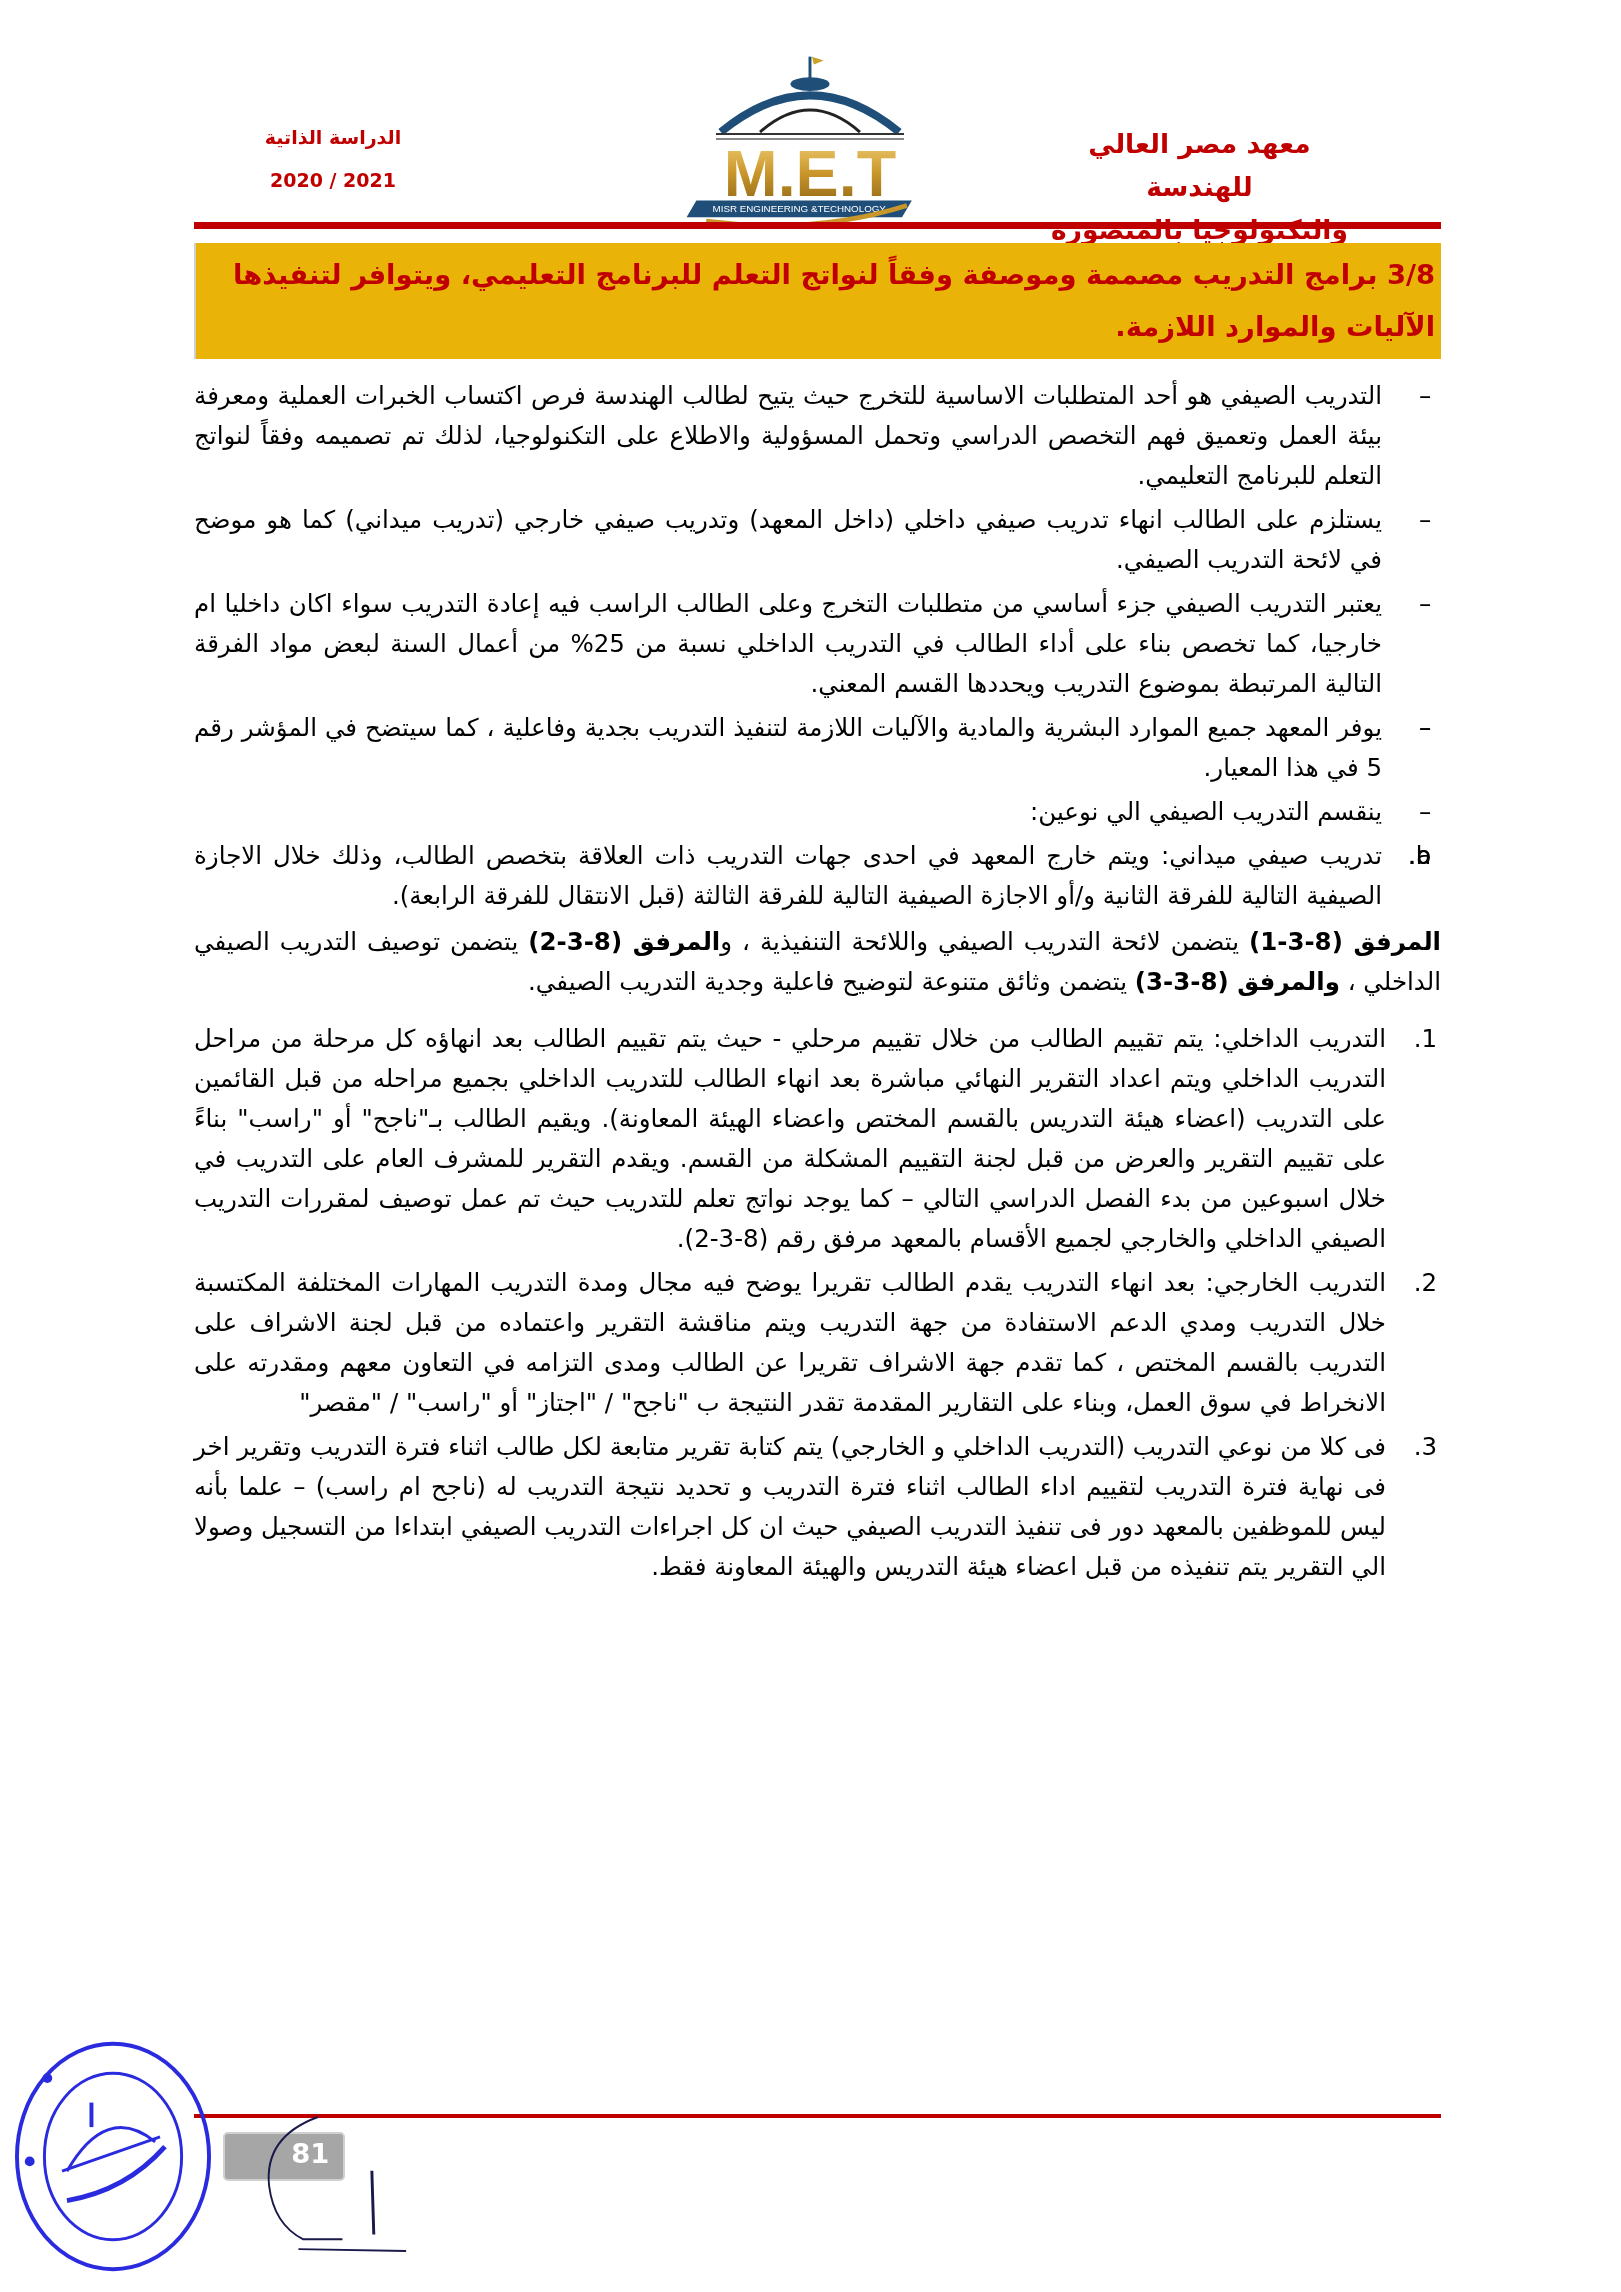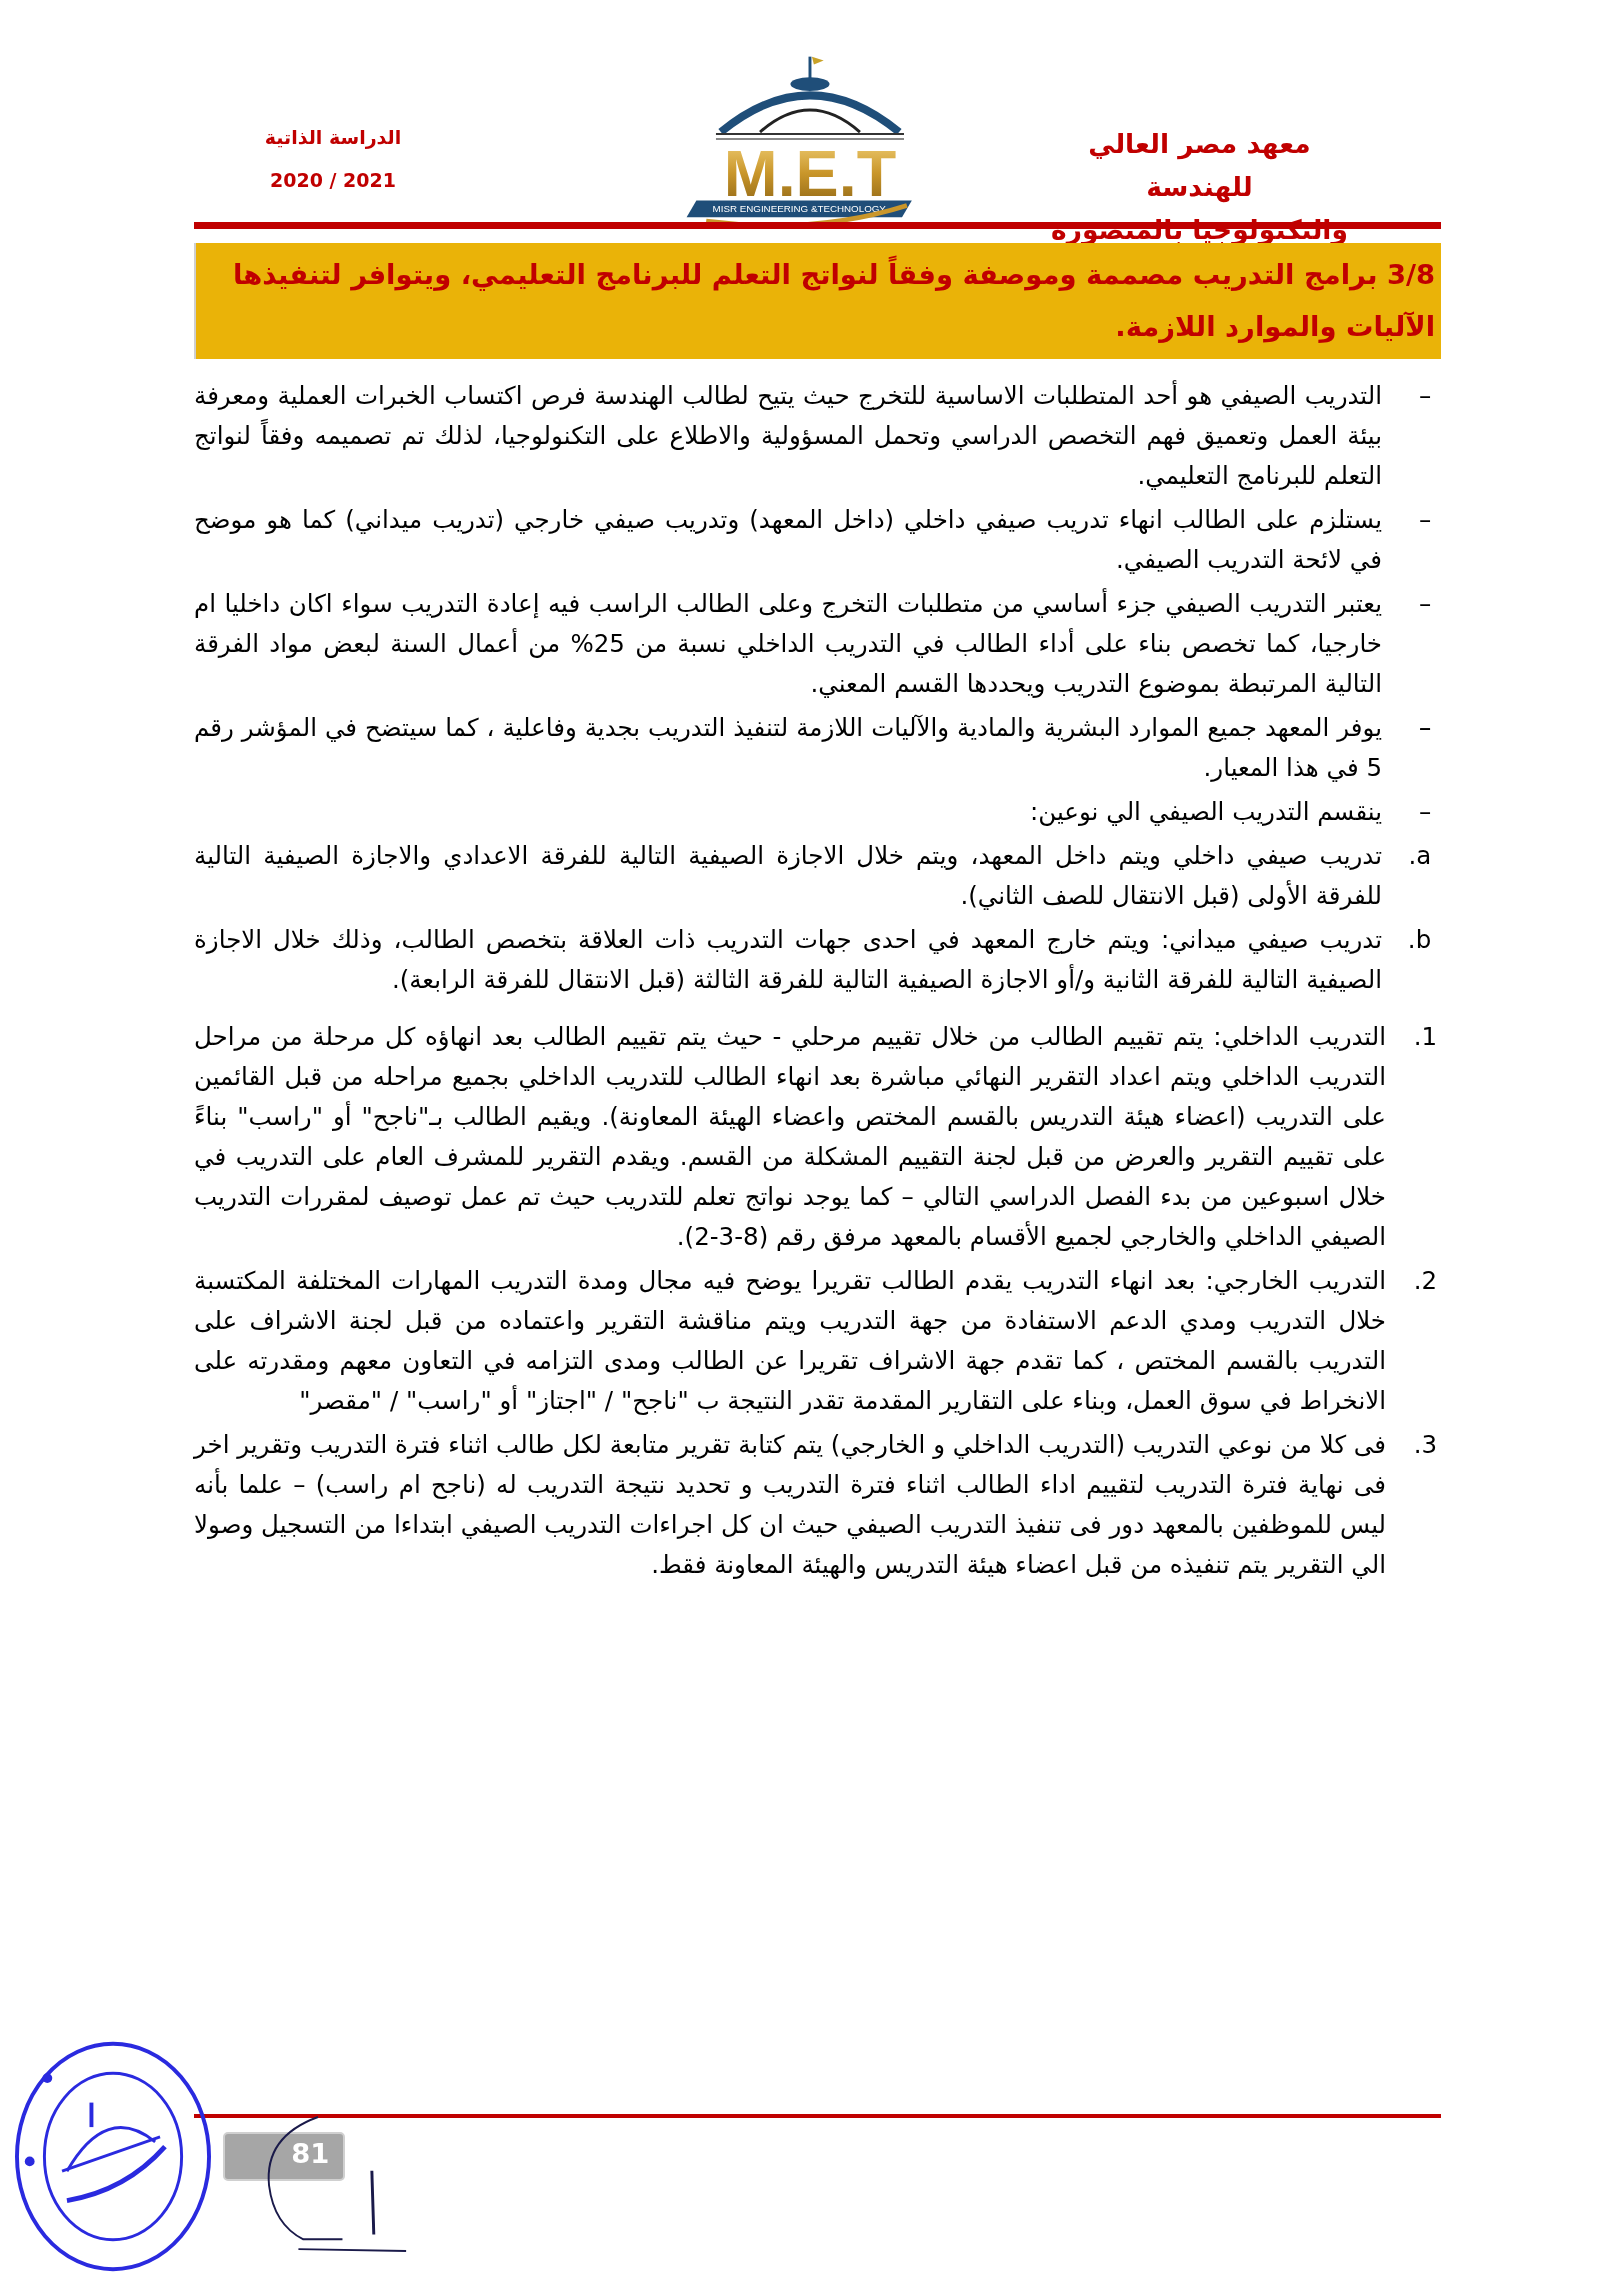--- a/index.html
+++ b/index.html
@@ -88,24 +88,27 @@
     <ul class="dash">
       <li><span class="mk">–</span><span>التدريب الصيفي هو أحد المتطلبات الاساسية للتخرج حيث يتيح لطالب الهندسة فرص اكتساب الخبرات العملية ومعرفة بيئة العمل وتعميق فهم التخصص الدراسي وتحمل المسؤولية والاطلاع على التكنولوجيا، لذلك تم تصميمه وفقاً لنواتج التعلم للبرنامج التعليمي.</span></li>
       <li><span class="mk">–</span><span>يستلزم على الطالب انهاء تدريب صيفي داخلي (داخل المعهد) وتدريب صيفي خارجي (تدريب ميداني) كما هو موضح في لائحة التدريب الصيفي.</span></li>
       <li><span class="mk">–</span><span>يعتبر التدريب الصيفي جزء أساسي من متطلبات التخرج وعلى الطالب الراسب فيه إعادة التدريب سواء اكان داخليا ام خارجيا، كما تخصص بناء على أداء الطالب في التدريب الداخلي نسبة من 25% من أعمال السنة لبعض مواد الفرقة التالية المرتبطة بموضوع التدريب ويحددها القسم المعني.</span></li>
       <li><span class="mk">–</span></li>
       <li><span class="mk">–</span><span>يوفر المعهد جميع الموارد البشرية والمادية والآليات اللازمة لتنفيذ التدريب بجدية وفاعلية ، كما سيتضح في المؤشر رقم 5 في هذا المعيار.</span></li>
       <li><span class="mk">–</span><span>ينقسم التدريب الصيفي الي نوعين:</span></li>
     </ul>
 
     <ol class="alpha">
-      <li><span class="mk">a.</span><span>تدريب صيفي داخلي ويتم داخل المعهد، ويتم خلال الاجازة الصيفية التالية للفرقة الاعدادي والاجازة الصيفية التالية للفرقة الأولى (قبل الانتقال للصف الثاني).</span></li>
+      <li><span class="mk">a.</span></li>
       <li><span class="mk">b.</span><span>تدريب صيفي ميداني: ويتم خارج المعهد في احدى جهات التدريب ذات العلاقة بتخصص الطالب، وذلك خلال الاجازة الصيفية التالية للفرقة الثانية و/أو الاجازة الصيفية التالية للفرقة الثالثة (قبل الانتقال للفرقة الرابعة).</span></li>
     </ol>
 
+    <p class="annex" style="margin-bottom:0;">
+      <b>المرفق (8-3-1)</b><span> يتضمن لائحة التدريب الصيفي واللائحة التنفيذية ، و</span><b>المرفق (8-3-2)</b><span> يتضمن توصيف التدريب الصيفي الداخلي ، </span><b>والمرفق (8-3-3)</b><span> يتضمن وثائق متنوعة لتوضيح فاعلية وجدية التدريب الصيفي.</span>
+    </p>
 
 
     <ol class="num">
       <li><span class="mk">1.</span><span>التدريب الداخلي: يتم تقييم الطالب من خلال تقييم مرحلي - حيث يتم تقييم الطالب بعد انهاؤه كل مرحلة من مراحل التدريب الداخلي ويتم اعداد التقرير النهائي مباشرة بعد انهاء الطالب للتدريب الداخلي بجميع مراحله من قبل القائمين على التدريب (اعضاء هيئة التدريس بالقسم المختص واعضاء الهيئة المعاونة).  ويقيم الطالب بـ"ناجح" أو "راسب" بناءً على تقييم التقرير والعرض من قبل لجنة التقييم المشكلة من القسم. ويقدم التقرير للمشرف العام على التدريب في خلال اسبوعين من بدء الفصل الدراسي التالي – كما يوجد نواتج تعلم للتدريب حيث تم عمل توصيف لمقررات التدريب الصيفي الداخلي والخارجي لجميع الأقسام بالمعهد مرفق رقم (8-3-2).</span></li>
       <li><span class="mk">2.</span><span>التدريب الخارجي: بعد انهاء التدريب يقدم الطالب تقريرا يوضح فيه مجال ومدة التدريب المهارات المختلفة المكتسبة خلال التدريب ومدي الدعم الاستفادة من جهة التدريب ويتم مناقشة التقرير واعتماده من قبل لجنة الاشراف على التدريب بالقسم المختص ، كما تقدم جهة الاشراف تقريرا عن الطالب ومدى التزامه في التعاون معهم ومقدرته على الانخراط في سوق العمل، وبناء على التقارير المقدمة تقدر النتيجة ب "ناجح" / "اجتاز"  أو "راسب" / "مقصر"</span></li>
       <li><span class="mk">3.</span><span>فى كلا من نوعي التدريب (التدريب الداخلي و الخارجي) يتم كتابة تقرير متابعة لكل طالب اثناء فترة التدريب وتقرير اخر فى نهاية فترة التدريب لتقييم اداء الطالب اثناء فترة التدريب و تحديد نتيجة التدريب له (ناجح ام راسب) – علما بأنه ليس للموظفين بالمعهد دور فى تنفيذ التدريب الصيفي حيث ان كل اجراءات التدريب الصيفي ابتداءا من التسجيل وصولا الي التقرير يتم تنفيذه من قبل اعضاء هيئة التدريس والهيئة المعاونة فقط.</span></li>
     </ol>
   </div>
 
   <div class="rule-bot"></div>

